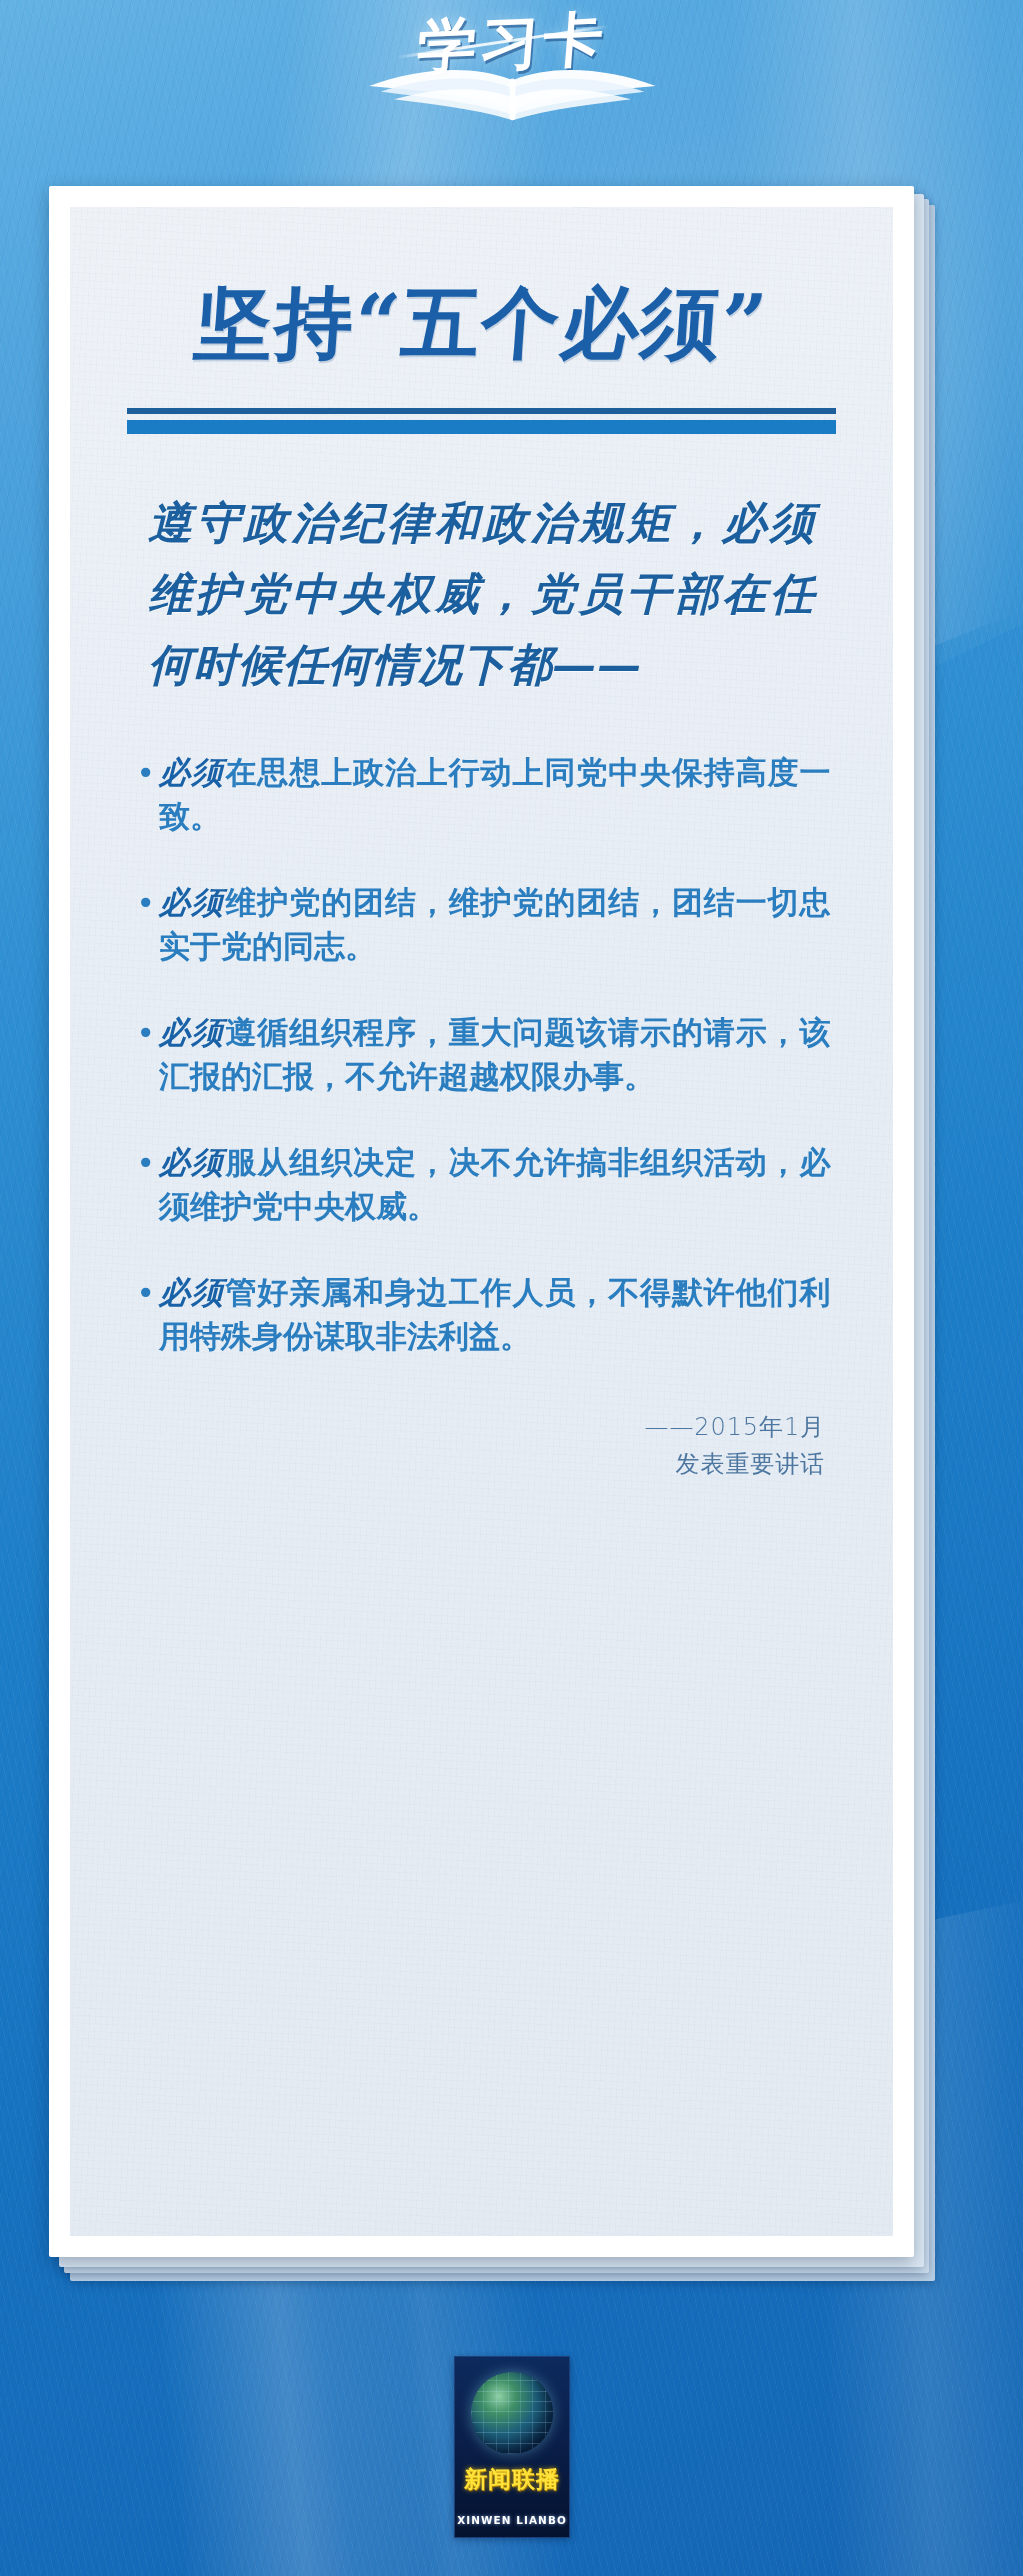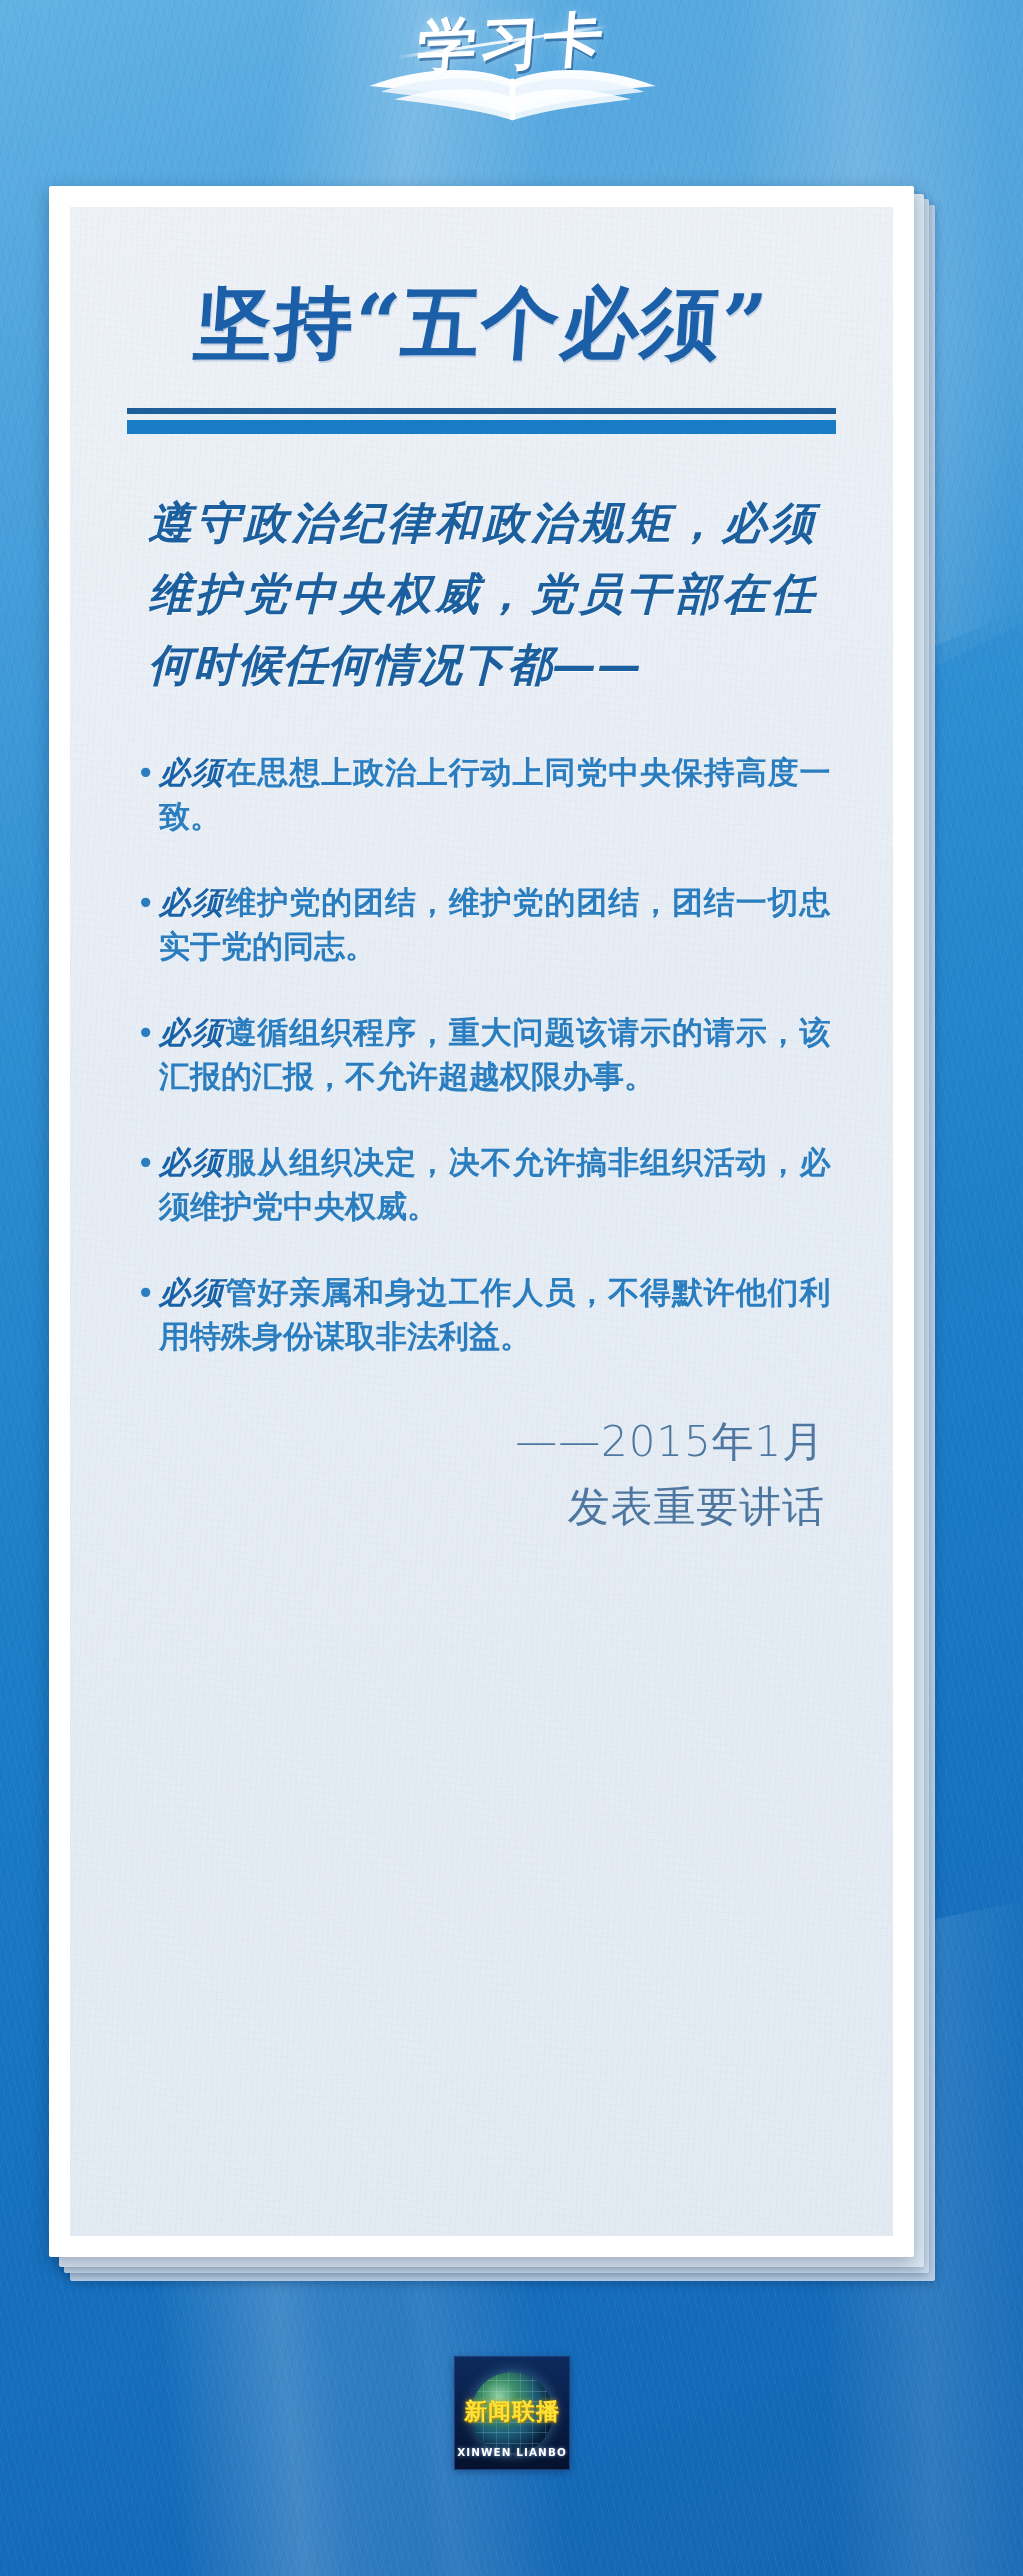--- a/index.html
+++ b/index.html
@@ -144,29 +144,29 @@
     letter-spacing:0px; text-align:justify; font-weight:600;
   }
   .bullet .btext .kw{
     color:#1a62a8; font-weight:800; font-style:italic;
     letter-spacing:0.9px; padding-right:0.9px;
   }
 
   
   .attrib{
     margin:51px 15px 0 15px; text-align:right;
-    font-size:42px; line-height:1.55; color:#4d77a0;
+    font-size:24px; line-height:1.55; color:#4d77a0;
     font-weight:300; letter-spacing:0.9px;
   }
   .attrib div{ white-space:nowrap; }
 
   
   .footer-logo{
     position:absolute; left:50%; transform:translateX(-50%);
-    top:2356px; width:116px; height:114px;
+    top:2356px; width:116px; height:182px;
     background:linear-gradient(180deg,#0d2a5e 0%,#0a1f4a 45%,#05122e 100%);
     border:0.9px solid #1c3f7a;
     display:flex; flex-direction:column; align-items:center; justify-content:flex-end;
     padding-bottom:11.4px; z-index:6; overflow:hidden;
     box-shadow:0 1.9px 7.6px rgba(0,20,60,.4);
   }
   .globe{
     position:absolute; top:15px; left:50%; transform:translateX(-50%);
     width:82px; height:82px; border-radius:50%;
     background:

